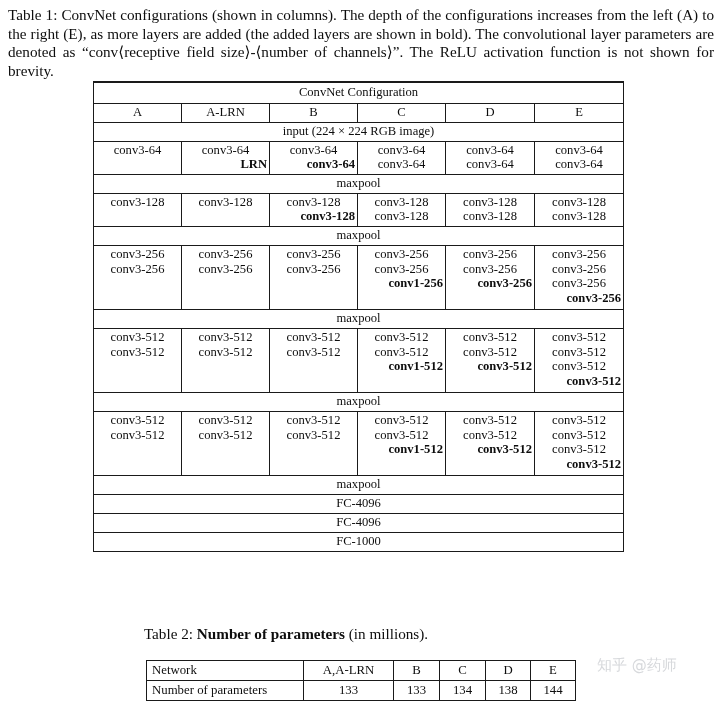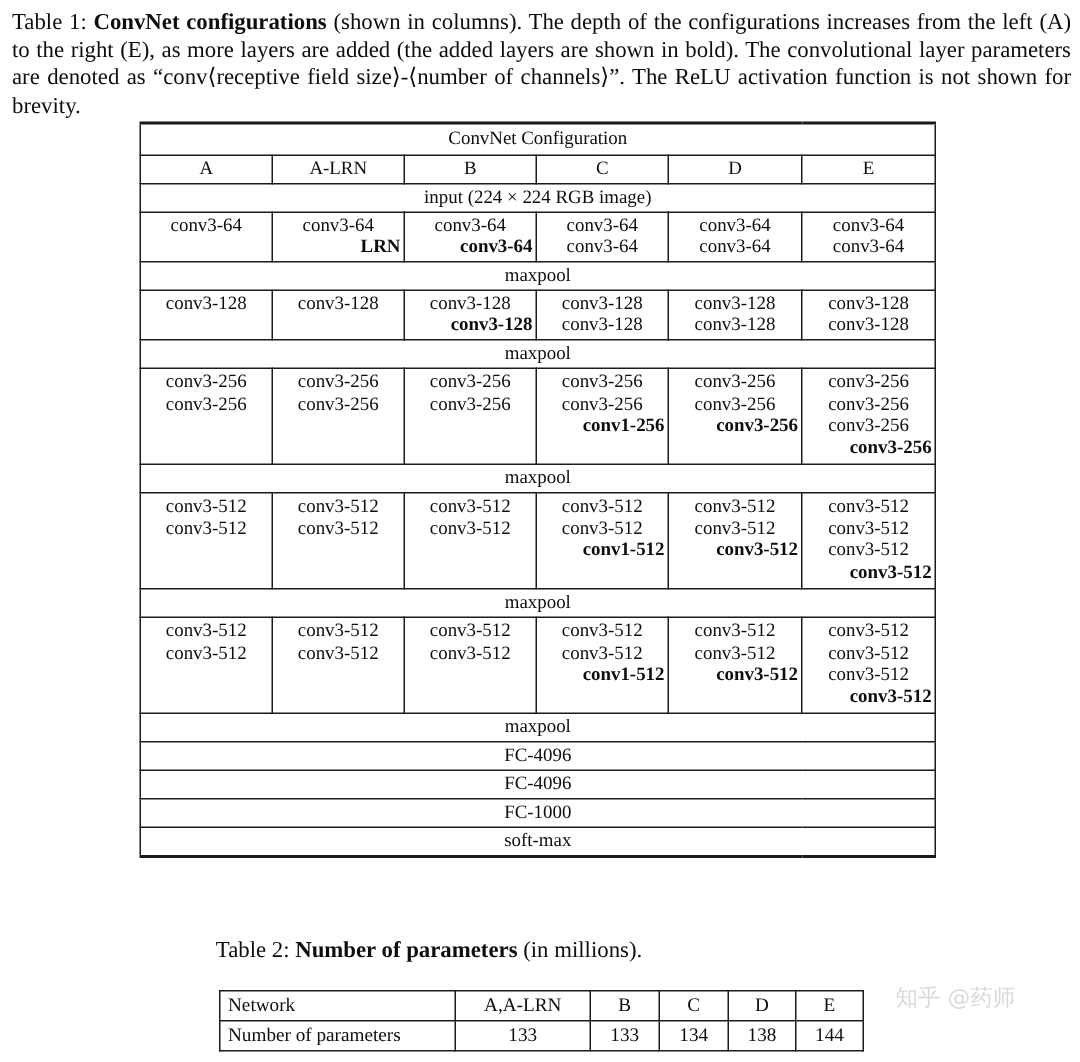--- a/index.html
+++ b/index.html
@@ -21,21 +21,21 @@
     position: absolute;
     left: 8px;
     top: 6px;
     width: 706px;
     font-size: 15.2px;
     line-height: 18.6px;
     text-align: justify;
     text-justify: inter-word;
     color: #0d0d0d;
   }
-  #table1-caption b { font-weight: bold; }
+  #table1-caption b { font-weight: normal; }
 
   
   #table1-wrap {
     position: absolute;
     left: 93px;
     top: 81px;
     width: 530px;
   }
   table.cfg {
     border-collapse: collapse;
@@ -330,23 +330,20 @@
       </tr>
       <tr>
         <td class="span" colspan="6">FC-4096</td>
       </tr>
       <tr>
         <td class="span" colspan="6">FC-4096</td>
       </tr>
       <tr>
         <td class="span" colspan="6">FC-1000</td>
       </tr>
-      <tr>
-        <td class="span outer-bottom" colspan="6">soft-max</td>
-      </tr>
     </tbody>
   </table>
 </div>
 
 <div id="table2-caption">
   <span>Table 2: </span><b>Number of parameters</b><span> (in millions).</span>
 </div>
 
 <div id="table2-wrap">
   <table class="params">

